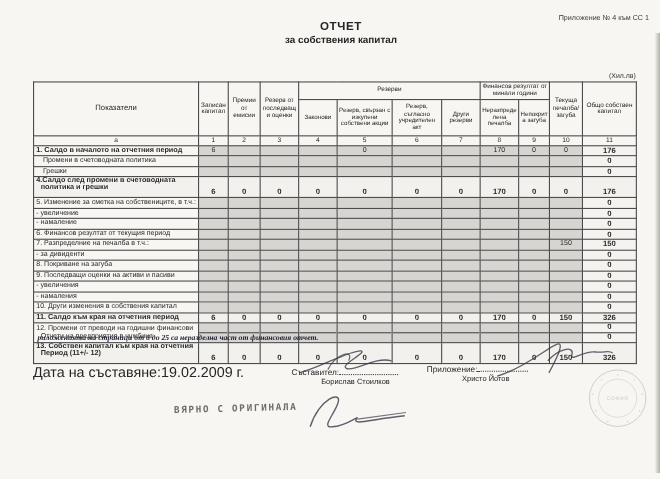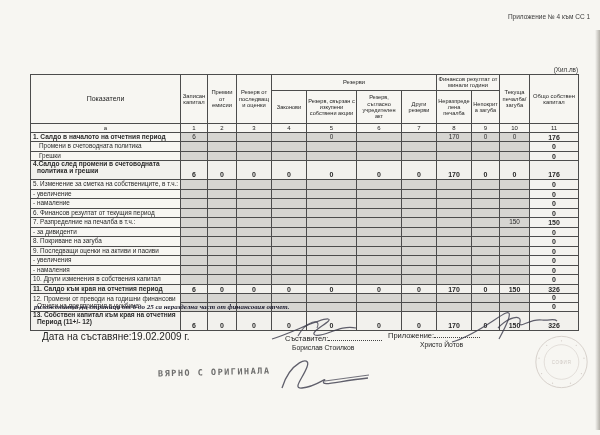--- a/index.html
+++ b/index.html
@@ -38,42 +38,44 @@
   tbody tr.sum td.lbl{font-size:6.6px;}
   tbody tr.tall td{height:17px;}
   tbody tr.tall.sum td{vertical-align:bottom;padding-bottom:1px;}
   tbody tr.tall.sum td.lbl{vertical-align:top;}
   .lbl div+div{padding-left:4px;}
   .stk{height:8px;line-height:8px;border-bottom:1px solid #4c4c4c;}
   .stk.last{border-bottom:none;}
 
   .notes{position:absolute;top:302px;left:34px;font-family:"Liberation Serif",serif;
          font-style:italic;font-weight:bold;font-size:7px;line-height:1.6;color:#1c1c30;}
-  .dateline{position:absolute;top:331px;left:30px;font-size:10px;margin-left:12px;}
+  .dateline{position:absolute;top:331px;left:30px;font-size:13px;}
   .siglabel{font-size:7.5px;}
-  .prep{position:absolute;top:333px;left:285px;}
+  .prep{position:absolute;top:333px;left:265px;}
   .dots{display:inline-block;border-bottom:1.2px dotted #444;width:54px;height:7px;}
   .prepname{position:absolute;top:344px;left:292px;font-size:6.8px;}
   .mgr{position:absolute;top:330px;left:388px;}
   .mgrname{position:absolute;top:341px;left:420px;font-size:6.8px;}
   .copystamp{
     position:absolute;top:367px;left:158px;font-family:"DejaVu Sans Mono",monospace;
     font-size:8.5px;font-weight:bold;letter-spacing:1.5px;color:#555;
     transform:rotate(-1.5deg);opacity:.85;
   }
   .sig{position:absolute;}
   .edge{position:absolute;right:0;top:30px;width:5px;height:400px;
         background:linear-gradient(to right,rgba(0,0,0,0),rgba(110,105,96,.5));}
 </style>
 </head>
 <body>
 
 <div class="annex">Приложение № 4 към СС 1</div>
 
 <div class="titles">
+  <div class="t1">ОТЧЕТ</div>
+  <div class="t2">за собствения капитал</div>
 </div>
 
 <div class="units">(Хил.лв)</div>
 
 <div class="tablewrap">
 <table>
   <colgroup>
     <col style="width:150px">
         <col style="width:27px">
         <col style="width:29px">

